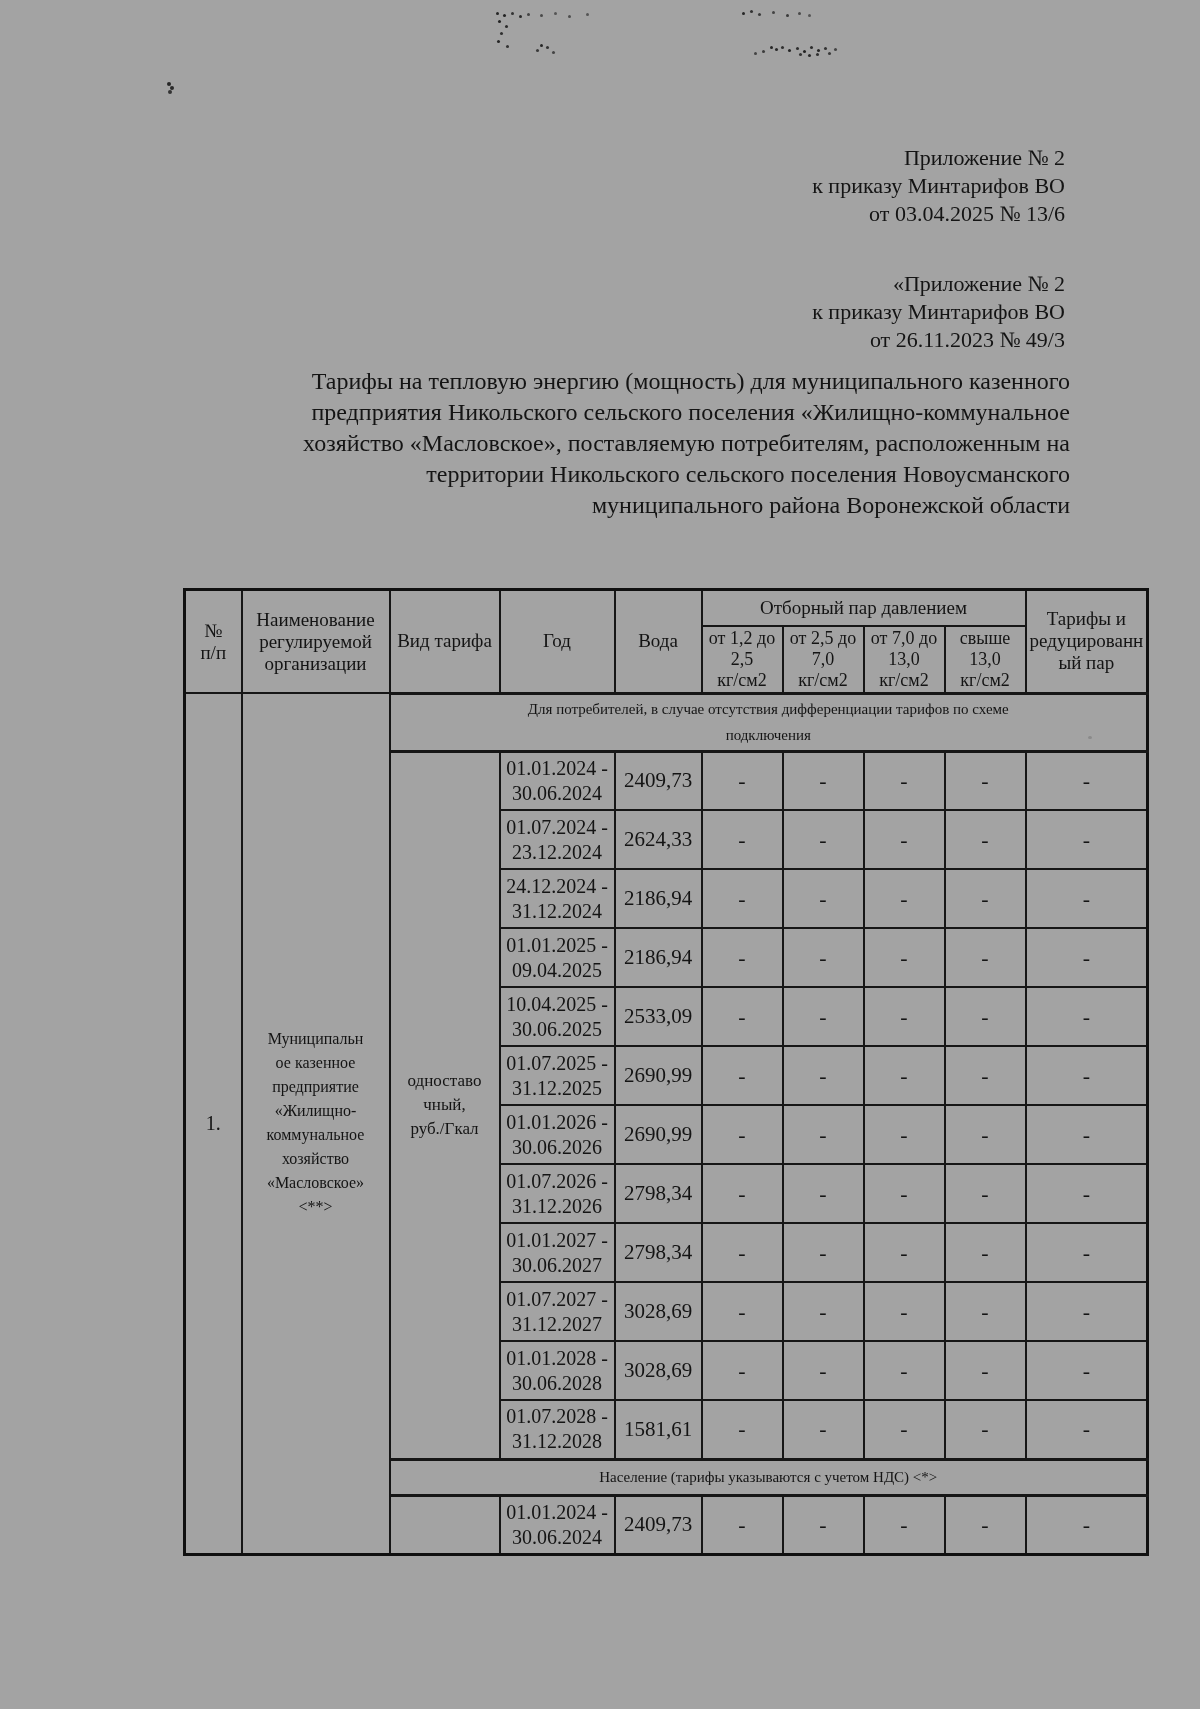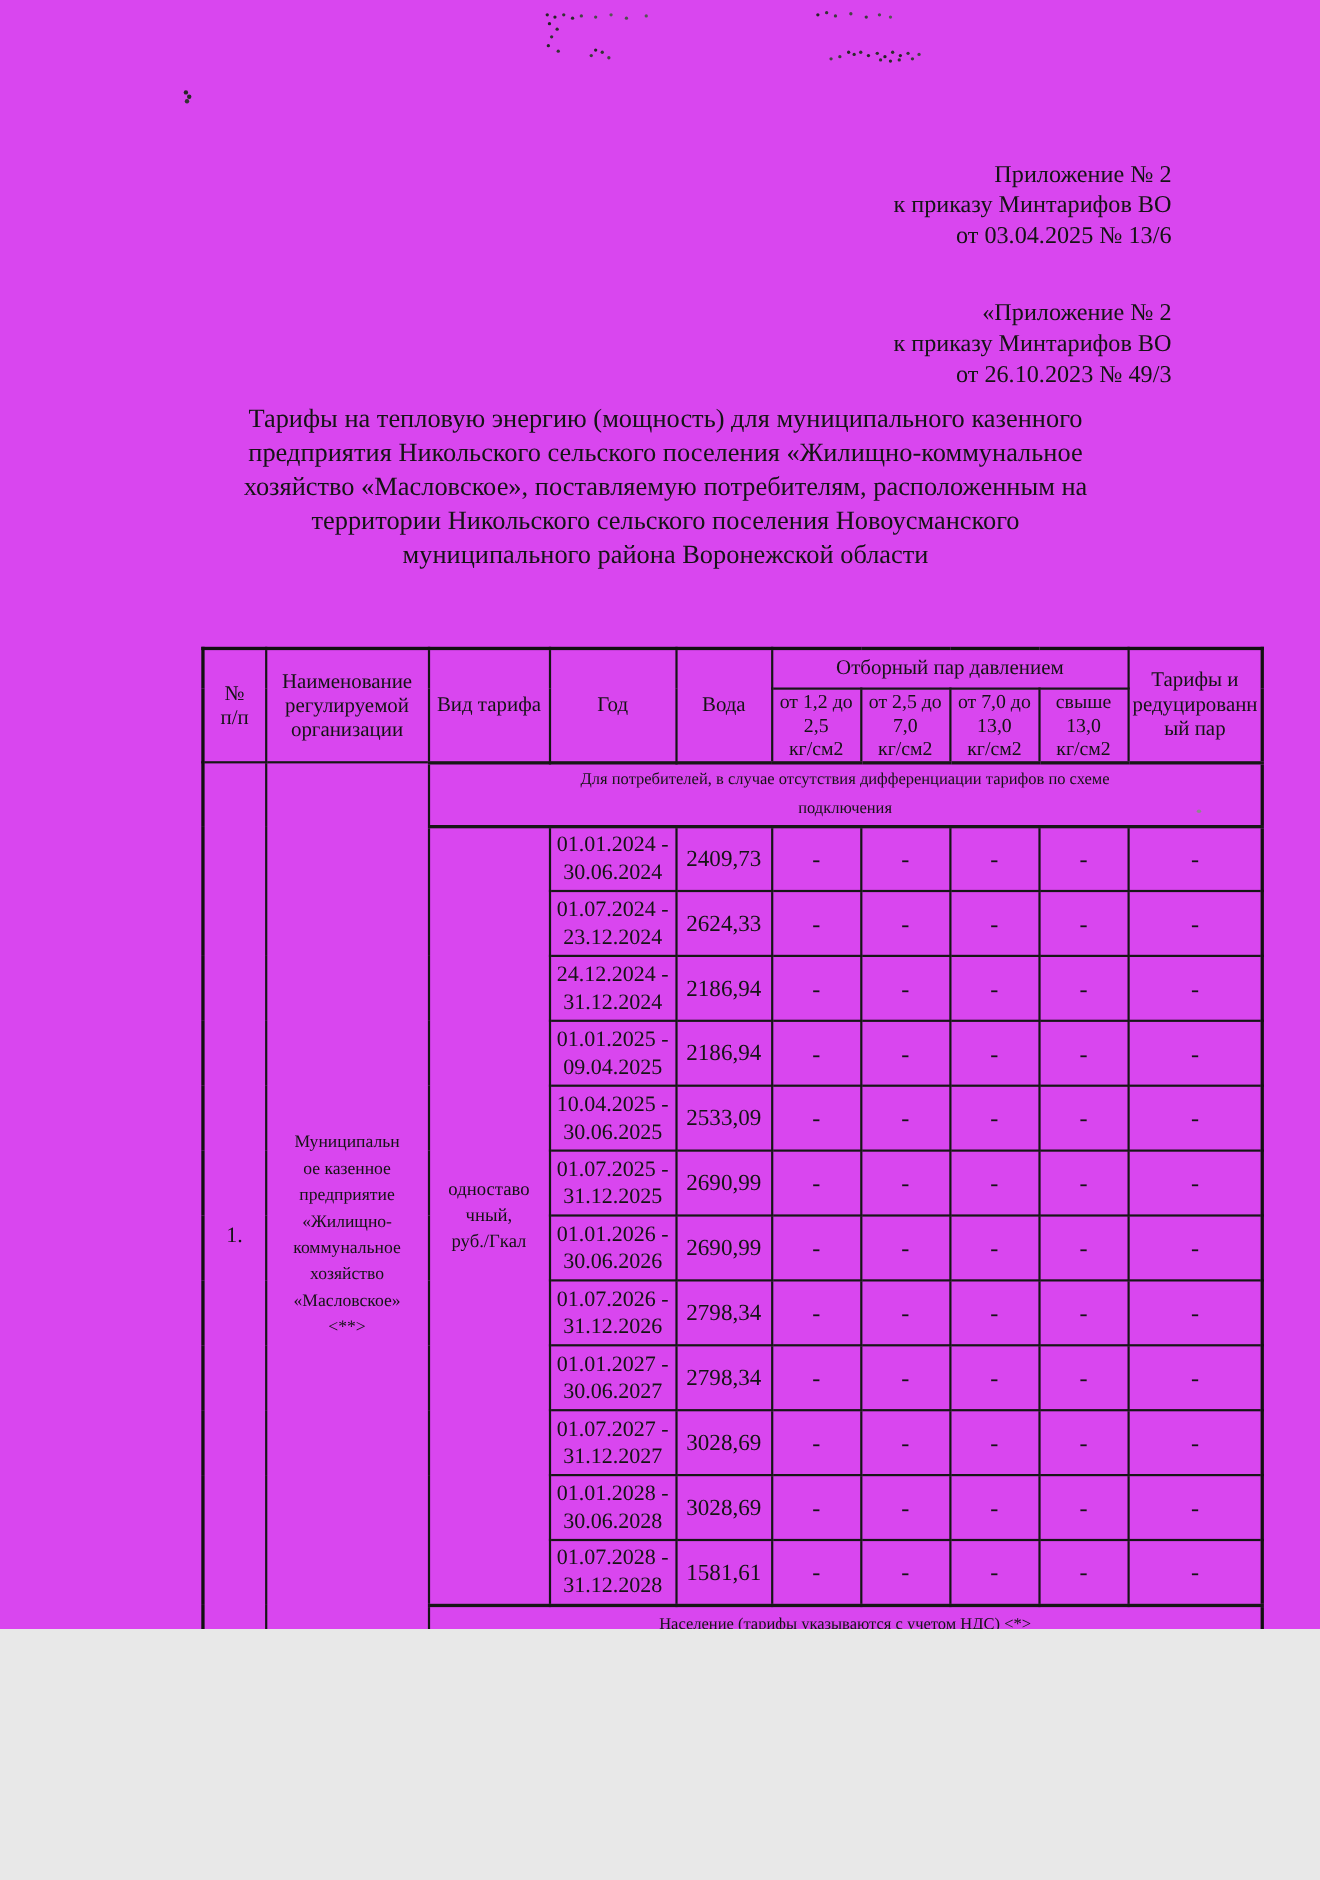--- a/index.html
+++ b/index.html
@@ -1,30 +1,30 @@
 <!DOCTYPE html>
 <html lang="ru"><head>
 <meta charset="utf-8">
 <style>
   html,body{margin:0;padding:0;background:#e8e8e8;}
   .page{
-    position:relative;width:1200px;height:1481px;margin:0 auto;
-    background:#d946ef;overflow:hidden;
+    position:relative;width:1200px;height:1709px;margin:0 auto;
+    background:#a3a3a3;overflow:hidden;
     font-family:"Liberation Serif","DejaVu Serif",serif;color:#141414;
   }
   
   .appendix{
     position:absolute;right:135px;text-align:right;
     font-size:22px;line-height:28px;white-space:pre-line;
   }
   #appendix1{top:144px;}
   #appendix2{top:270px;}
   
   .doc-title{
-    position:absolute;left:140px;width:930px;top:366px;text-align:center;
+    position:absolute;left:140px;width:930px;top:366px;text-align:right;
     font-size:24px;line-height:31px;white-space:pre-line;
   }
   
   table.tariff{
     position:absolute;left:183px;top:588px;width:963px;
     border-collapse:collapse;table-layout:fixed;
     border:3px solid #101010;
   }
   .tariff th,.tariff td{
     border:2px solid #161616;font-weight:normal;
@@ -69,21 +69,21 @@
   <i class="speckle" id="sp3"></i>
   <i class="speckle" id="sp4"></i>
   <i class="speckle" id="mark1"></i>
   <i class="speckle" id="dot1"></i>
 
   <div class="appendix" id="appendix1">Приложение № 2
 к приказу Минтарифов ВО
 от 03.04.2025  № 13/6</div>
   <div class="appendix" id="appendix2">«Приложение № 2
 к приказу Минтарифов ВО
-от 26.10.2023 № 49/3</div>
+от 26.11.2023 № 49/3</div>
 
   <div class="doc-title">Тарифы на тепловую энергию (мощность) для муниципального казенного
 предприятия Никольского сельского поселения «Жилищно-коммунальное
 хозяйство «Масловское», поставляемую потребителям, расположенным на
 территории Никольского сельского поселения Новоусманского
 муниципального района Воронежской области</div>
 
   <table class="tariff">
     <colgroup>
       <col style="width:57px">

